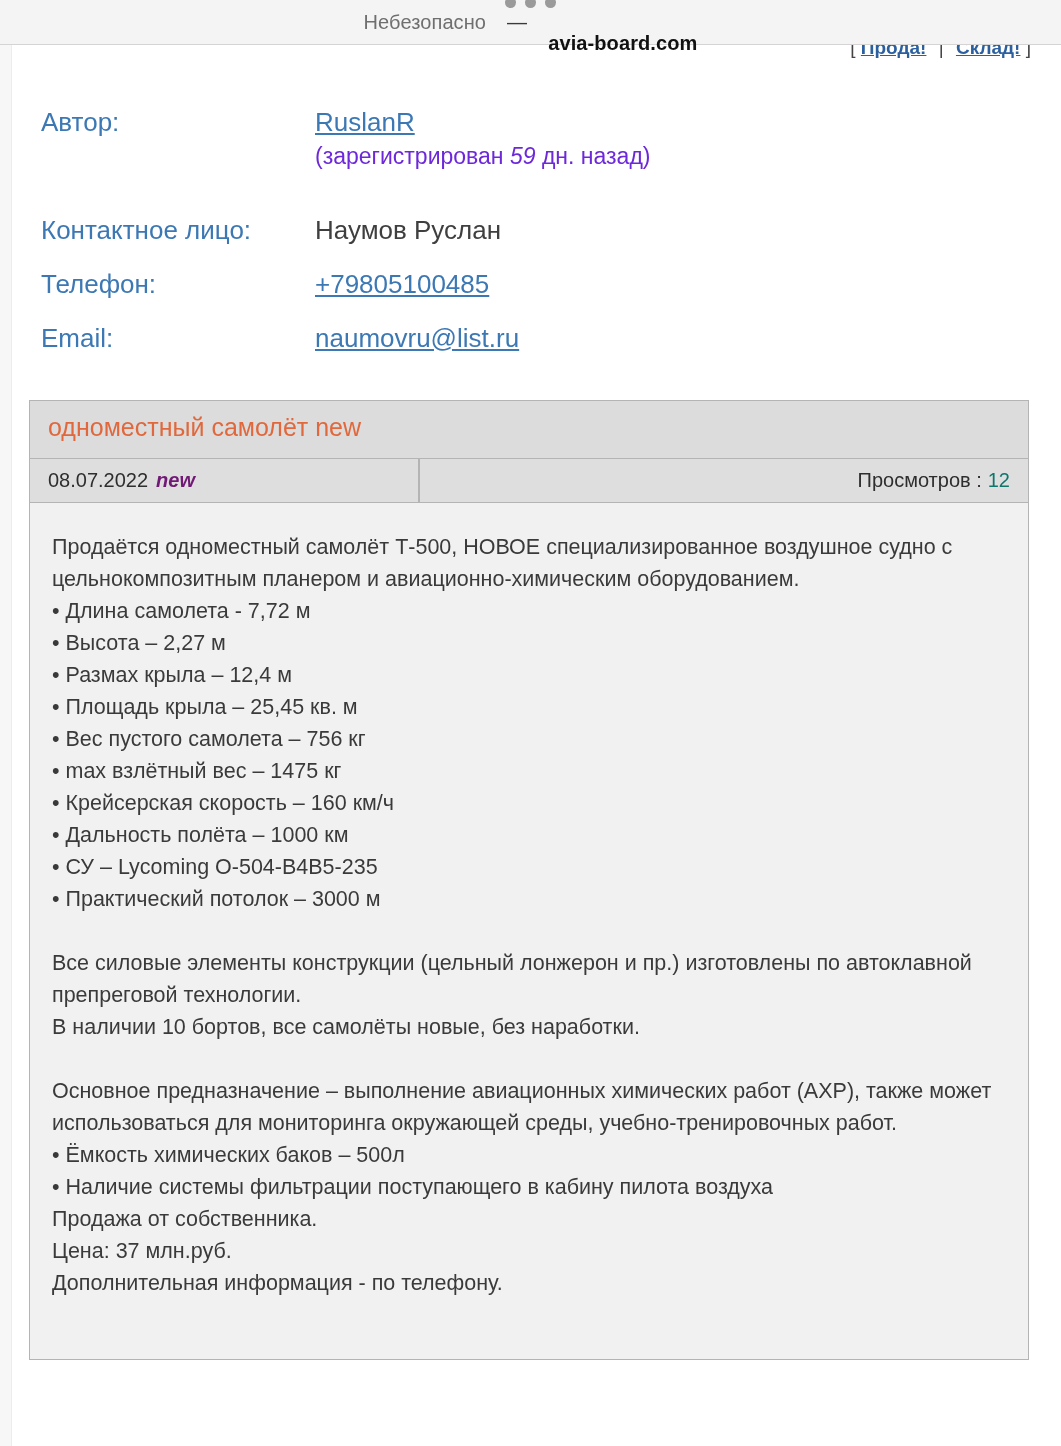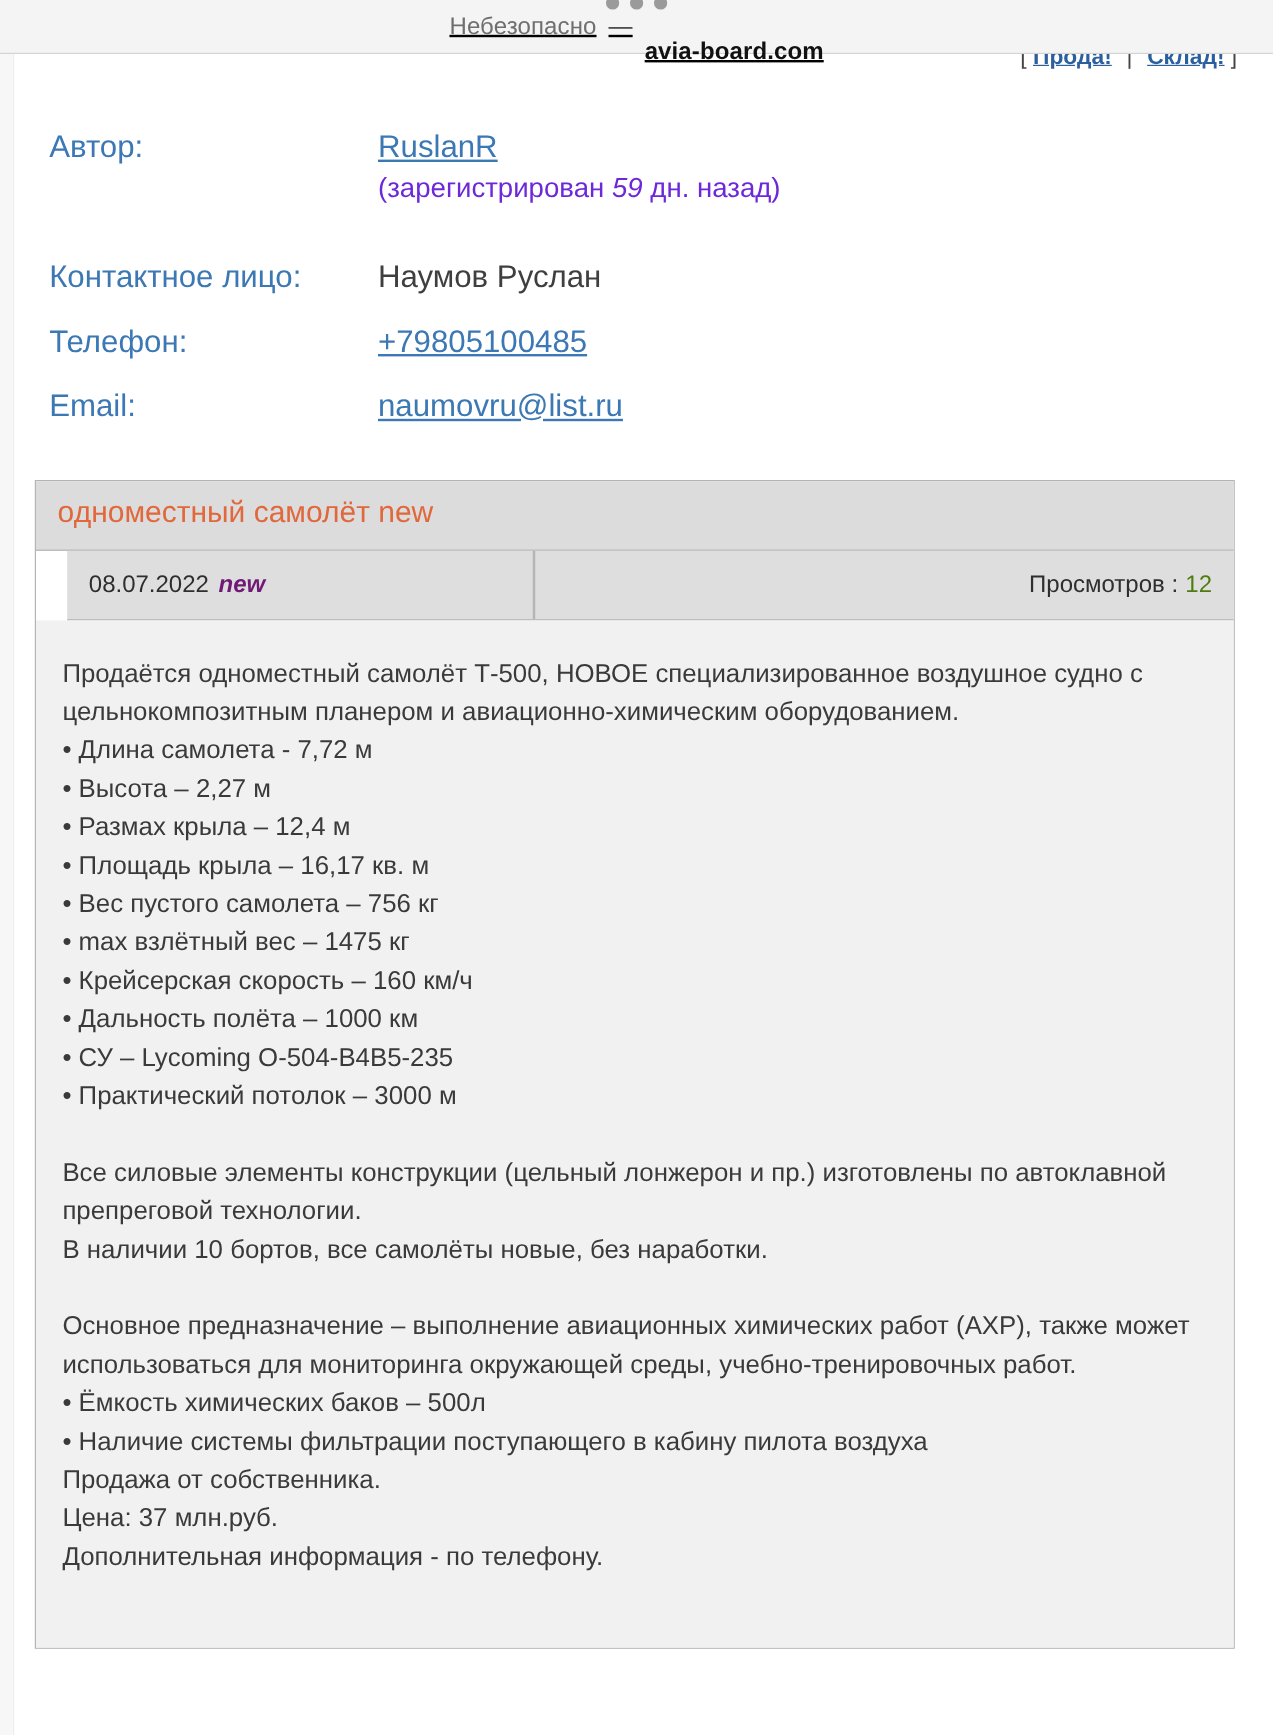--- a/index.html
+++ b/index.html
@@ -43,24 +43,23 @@
     border-radius: 50%;
     background: #9a9a9a;
   }
   .chrome-url {
     position: absolute;
     top: 0; left: 0; right: 0;
     height: 45px;
     display: flex;
     align-items: center;
     justify-content: center;
-    gap: 10px;
+    gap: 21px;
     font-size: 20px;
     letter-spacing: .1px;
-    text-decoration: underline;
   }
   .chrome-url .warn { color: #6f6f6f; font-weight: 400; }
   .chrome-url .dash { color: #3a3a3a; }
   .chrome-url .host { color: #111111; font-weight: 700; margin-top: 42px; }
 
   
   .page-edge-left {
     position: absolute;
     top: 45px; left: 0;
     width: 12px;
@@ -149,22 +148,21 @@
     border-bottom: 1px solid #b4b4b4;
     padding: 13px 18px 16px 18px;
     font-size: 25px;
     color: #e0683c;
     line-height: 1.1;
   }
   .ad-meta {
     display: flex;
     background: #dedede;
     border-bottom: 1px solid #b4b4b4;
-    height: 58px;
-    margin-left: 26px;
+    height: 44px;
   }
   .ad-meta-date {
     width: 390px;
     flex: 0 0 390px;
     border-right: 2px solid #b4b4b4;
     display: flex;
     align-items: center;
     padding-left: 18px;
     font-size: 20px;
     color: #2e2e2e;
@@ -178,21 +176,21 @@
   .ad-meta-views {
     flex: 1 1 auto;
     display: flex;
     align-items: center;
     justify-content: flex-end;
     padding-right: 18px;
     font-size: 20px;
     color: #2e2e2e;
     gap: 6px;
   }
-  .ad-meta-views .count { color: #4d7c0f; }
+  .ad-meta-views .count { color: #0f766e; }
 
   .ad-body {
     background: #f1f1f1;
     padding: 28px 22px 60px 22px;
     font-size: 21.5px;
     line-height: 32px;
     color: #3a3a3a;
   }
   .ad-body p { margin: 0; }
   .ad-body .spacer { height: 32px; }
@@ -277,21 +275,21 @@
         </div>
       </div>
 
       <div class="ad-body">
 
         <p>Продаётся одноместный самолёт Т-500, НОВОЕ специализированное воздушное судно с цельнокомпозитным планером и авиационно-химическим оборудованием.</p>
 
         <p class="bullet">• Длина самолета - 7,72 м</p>
         <p class="bullet">• Высота – 2,27 м</p>
         <p class="bullet">• Размах крыла – 12,4 м</p>
-        <p class="bullet">• Площадь крыла – 16,17 кв. м</p>
+        <p class="bullet">• Площадь крыла – 25,45 кв. м</p>
         <p class="bullet">• Вес пустого самолета – 756 кг</p>
         <p class="bullet">• max взлётный вес – 1475 кг</p>
         <p class="bullet">• Крейсерская скорость – 160 км/ч</p>
         <p class="bullet">• Дальность полёта – 1000 км</p>
         <p class="bullet">• СУ – Lycoming O-504-B4B5-235</p>
         <p class="bullet">• Практический потолок – 3000 м</p>
 
         <div class="spacer"></div>
 
         <p>Все силовые элементы конструкции (цельный лонжерон и пр.) изготовлены по автоклавной препреговой технологии.</p>

